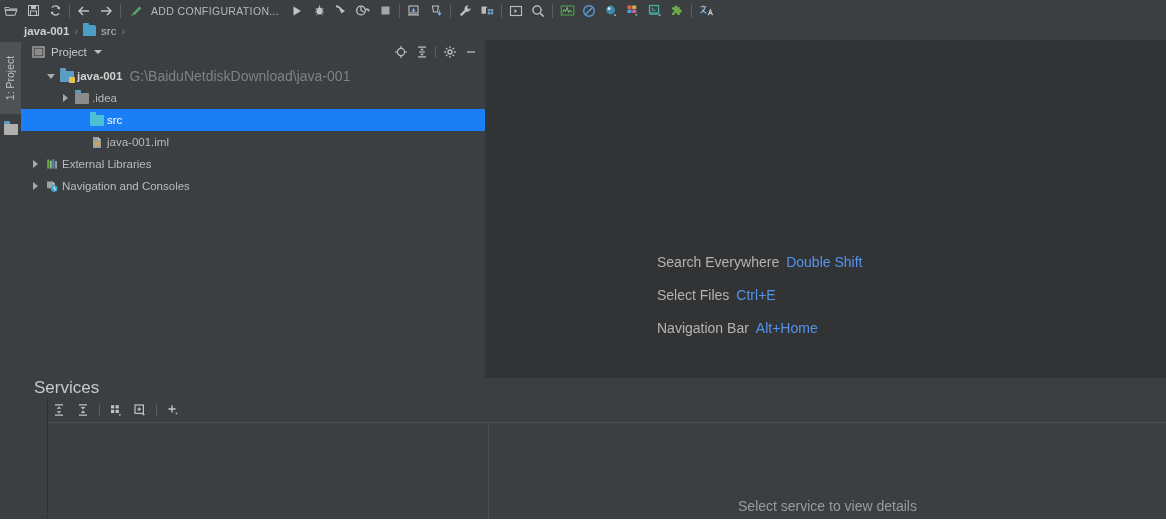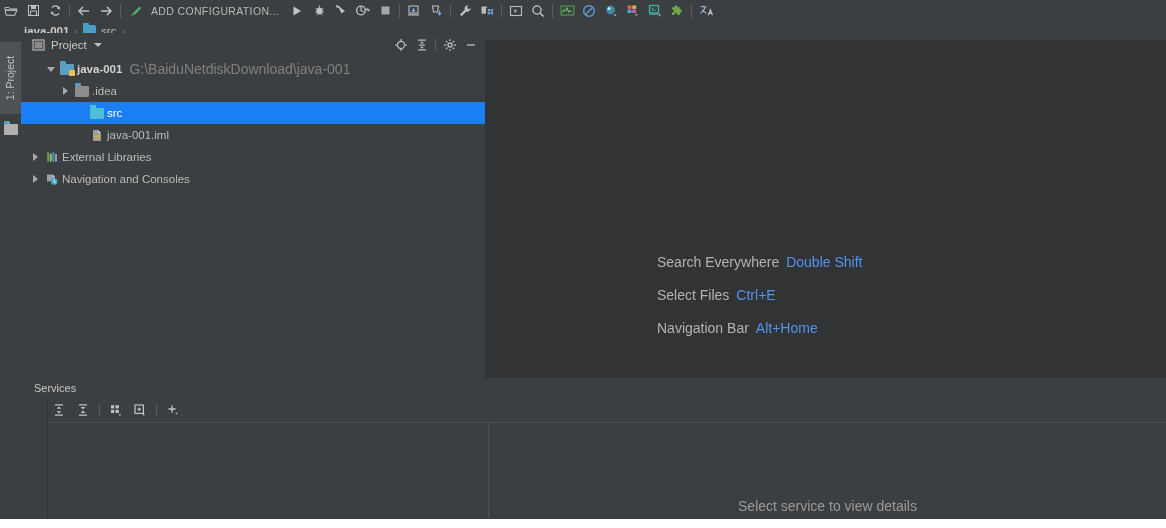--- a/index.html
+++ b/index.html
@@ -60,21 +60,21 @@
   .leftstrip-tab span{
     transform:rotate(-90deg);white-space:nowrap;font-size:10.5px;color:#c0c0c0;
   }
   .leftstrip-ico{
     position:absolute;left:0;top:80px;width:21px;height:18px;
     display:flex;align-items:center;justify-content:center;
   }
 
   
   .projpanel{
-    position:absolute;left:21px;top:33px;width:464px;height:338px;
+    position:absolute;left:21px;top:40px;width:464px;height:338px;
     background:#3c3f41;
     text-align:right;
   }
   .proj-header{
     position:relative;height:23px;display:flex;align-items:center;
     padding-left:11px;background:#3c3f41;
   }
   .proj-title{font-size:11.5px;color:#c8c8c8;margin-left:6px;}
   .proj-caret{
     width:0;height:0;border-left:4px solid transparent;border-right:4px solid transparent;
@@ -120,21 +120,21 @@
   }
   .hint-row{height:33px;display:flex;align-items:center;white-space:nowrap;}
   .hint-label{font-size:14px;color:#b3b3b3;}
   .hint-key{font-size:14px;color:#5394ec;margin-left:7px;}
 
   
   .services{
     position:absolute;left:21px;top:378px;width:1145px;height:150px;background:#3c3f41;
   }
   .svc-tabbar{height:20px;display:flex;align-items:center;padding-left:13px;}
-  .svc-tab{font-size:11px;color:#c8c8c8;}
+  .svc-tab{font-size:17px;color:#c8c8c8;}
   .svc-body{position:absolute;left:0;top:20px;width:1145px;height:130px;background:#3c3f41;}
   .svc-toolbar{
     position:absolute;left:26px;top:0;width:140px;height:24px;
     display:flex;align-items:center;
   }
   .svc-ico{width:24px;height:24px;display:flex;align-items:center;justify-content:center;}
   .svc-sep{width:1px;height:12px;background:#5a5d5e;margin:0 4px;}
   .svc-left{
     position:absolute;left:0;top:0;width:26px;height:130px;background:#3c3f41;
     border-right:1px solid #323232;

